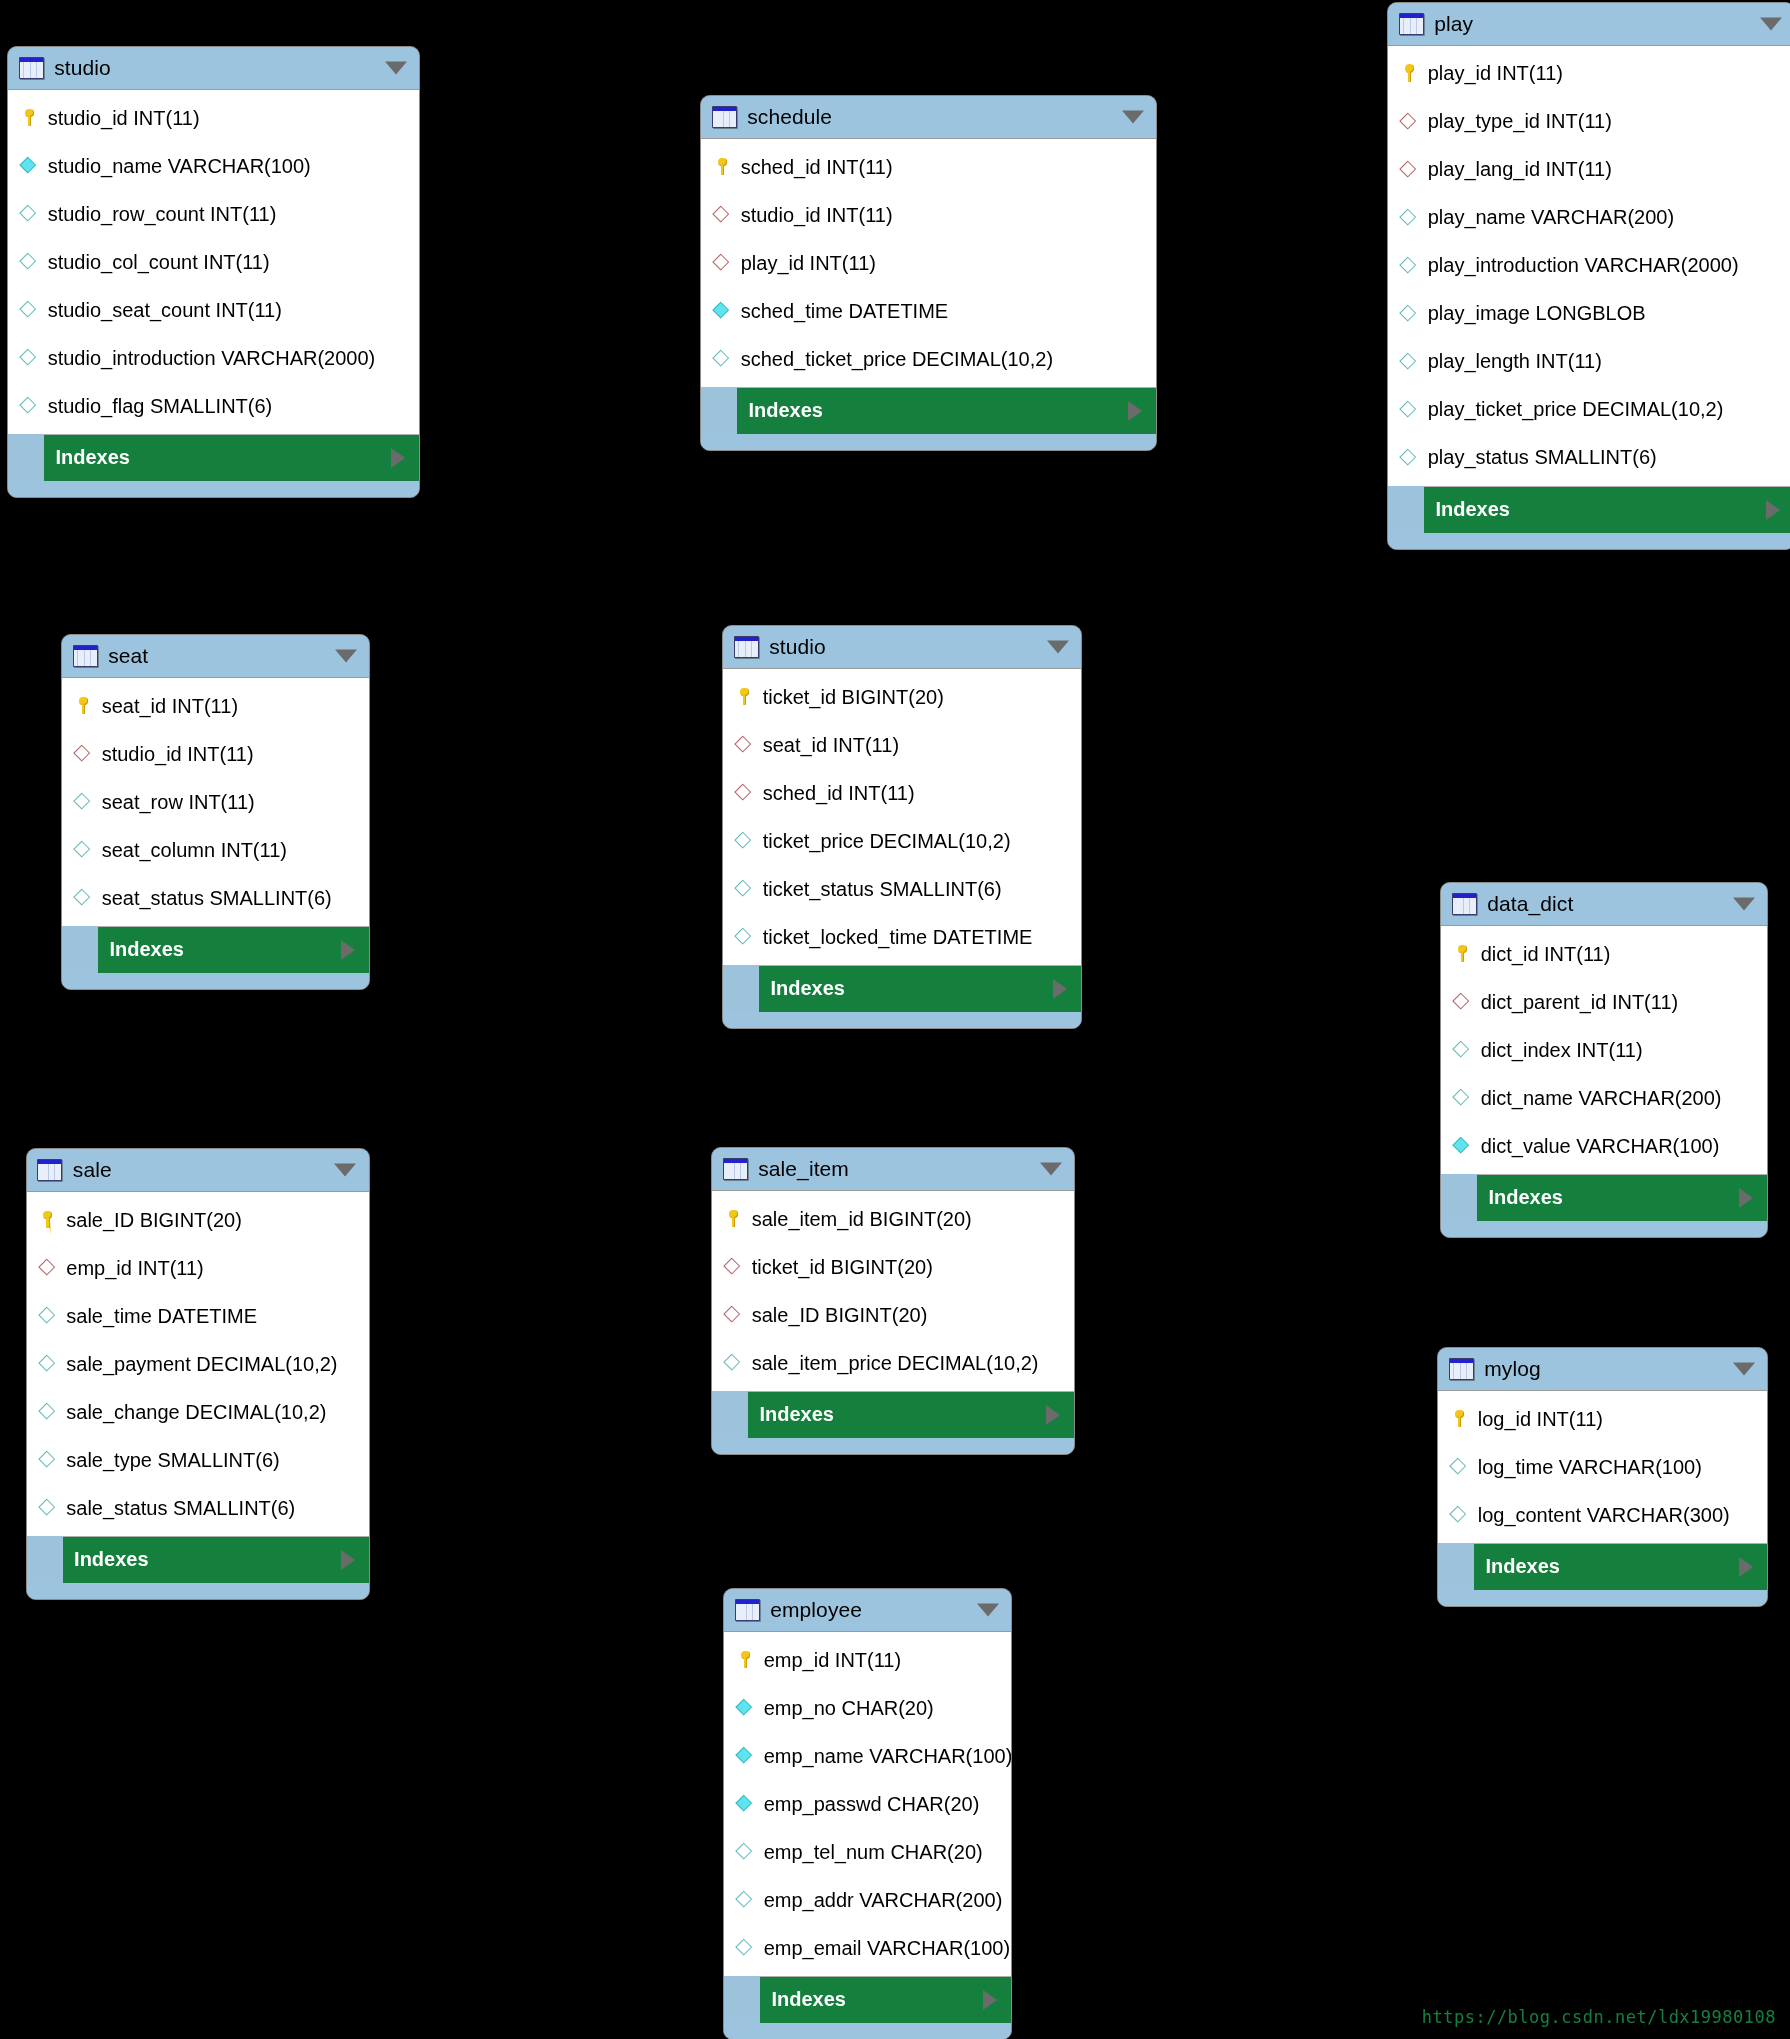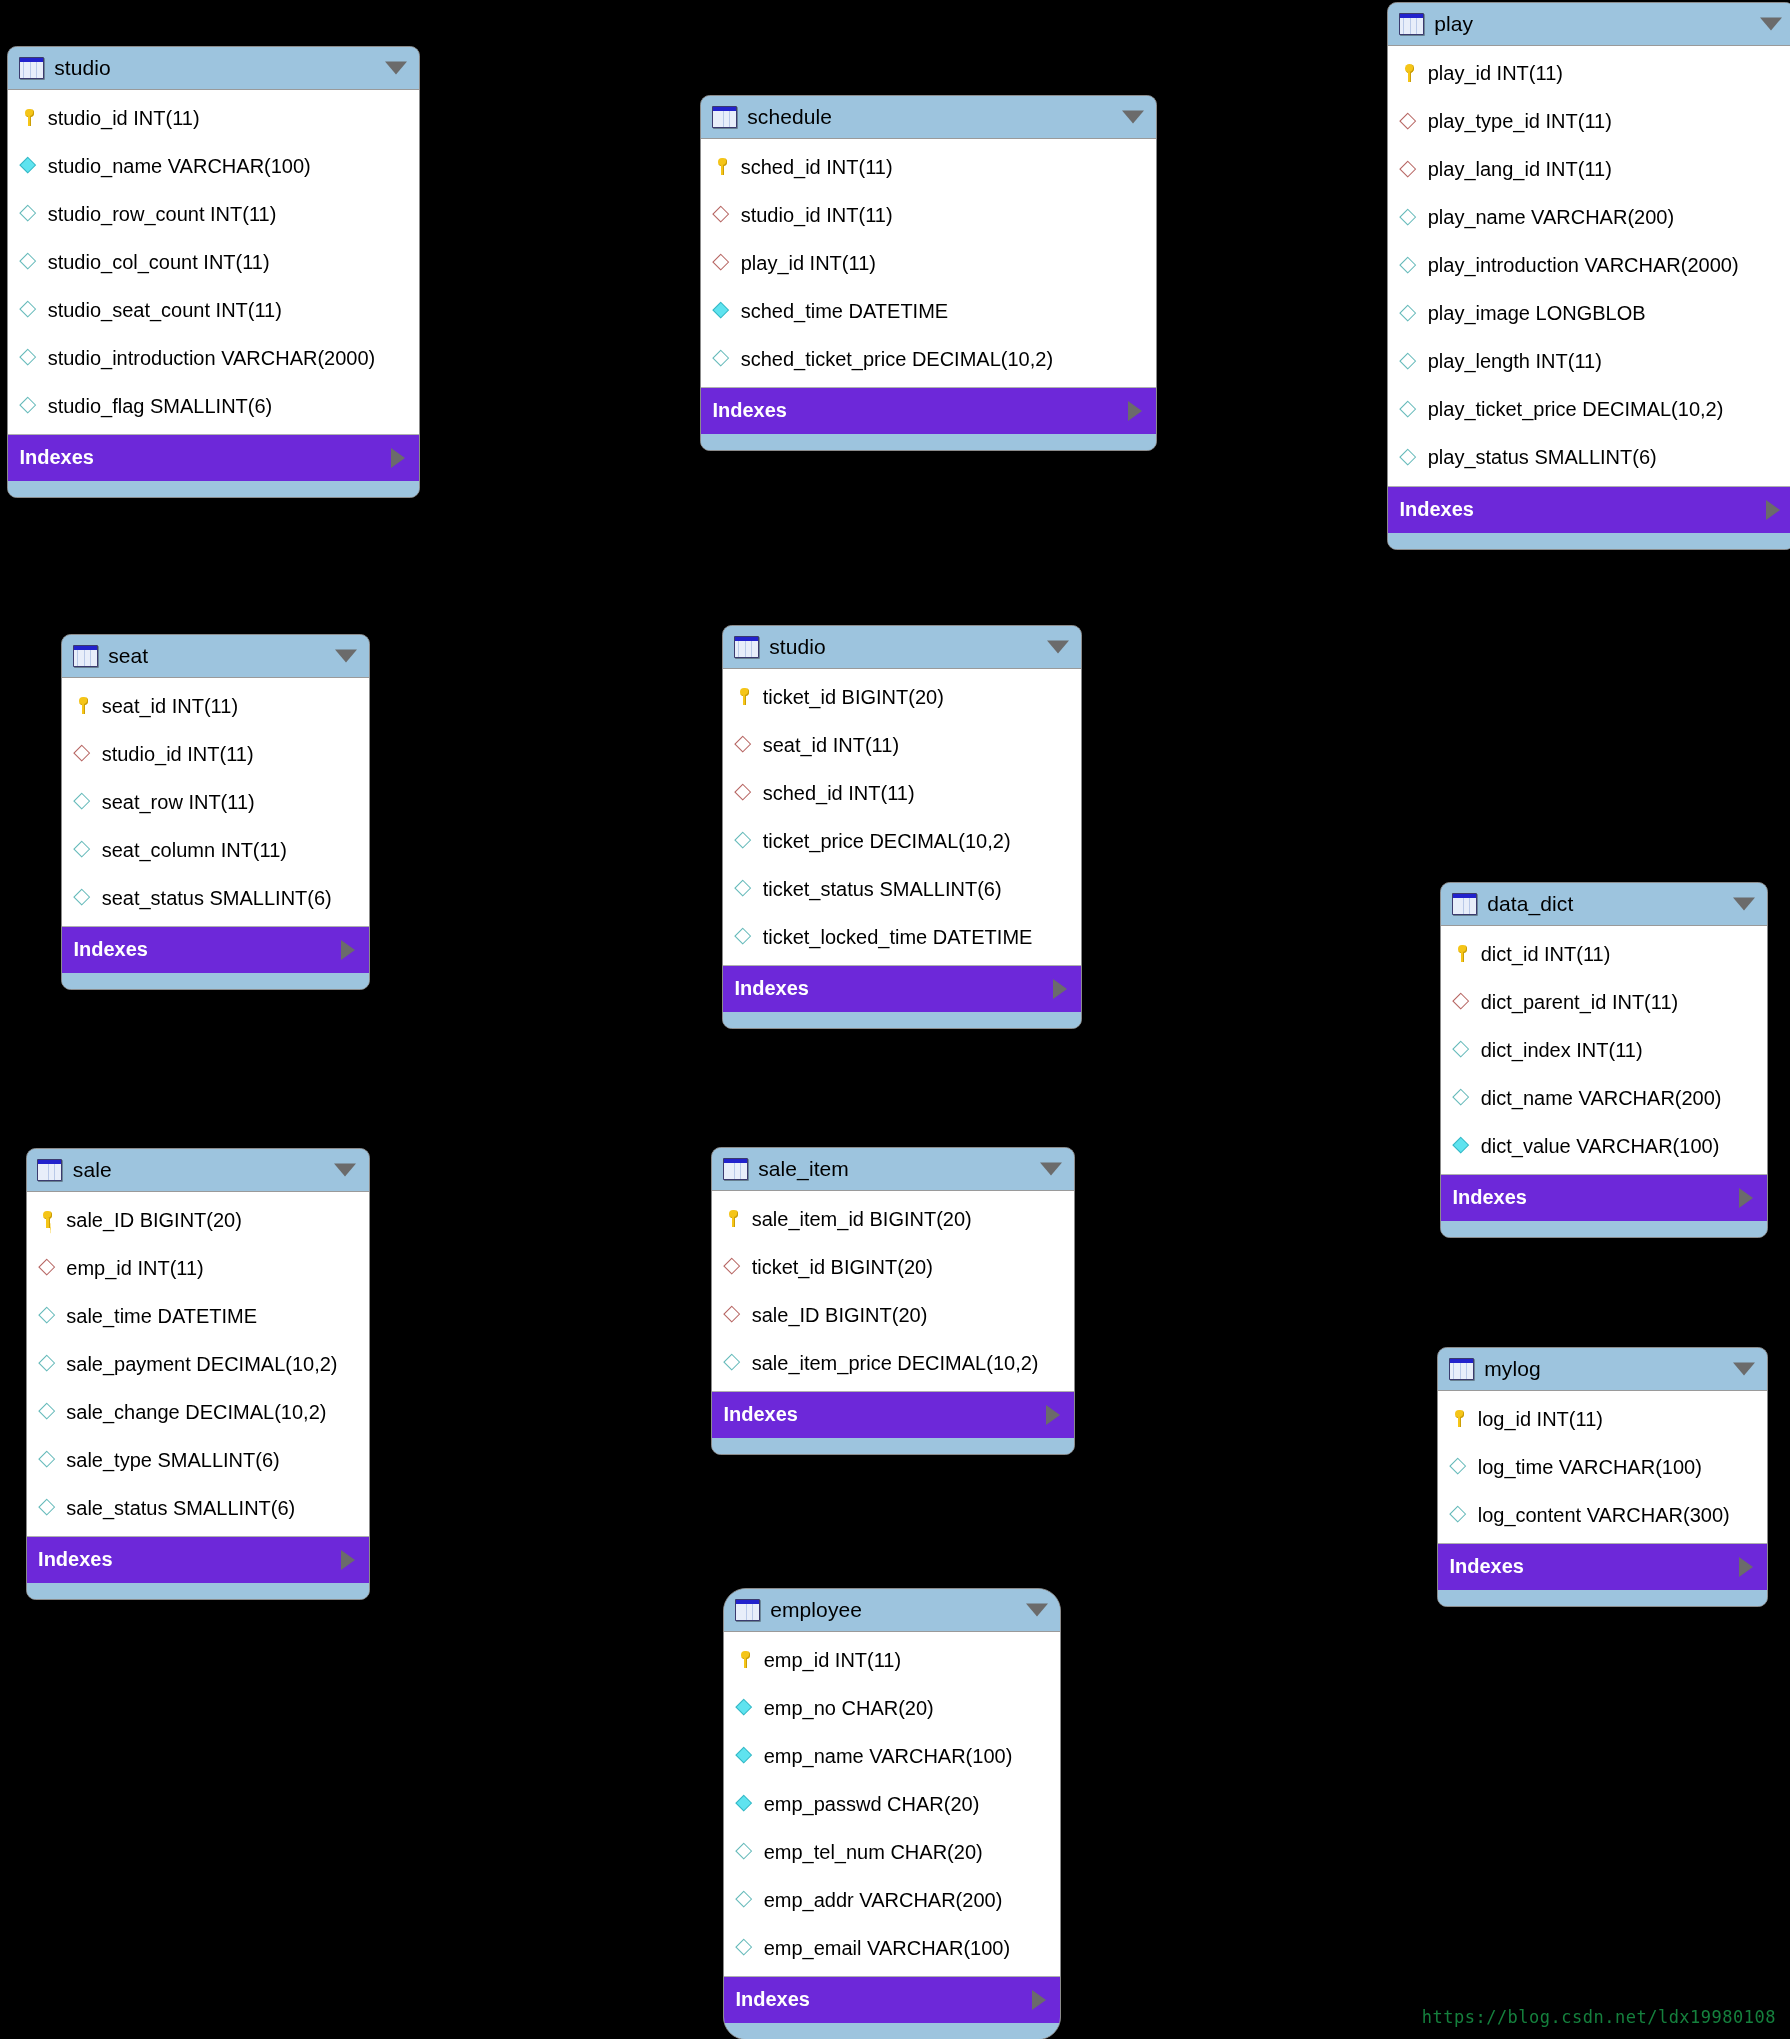--- a/index.html
+++ b/index.html
@@ -139,25 +139,26 @@
   .col-text {
     font-size: 20px;
     color: #000000;
     line-height: 1;
   }
 
   
   .tbl-indexes {
     position: relative;
     height: 46px;
-    background: #6d28d9;
+    background: #15803d;
     border-top: 0.9px solid #b0b0b0;
     display: flex;
     align-items: center;
     padding: 0 12.4px 0 11.5px;
+    margin-left: 36px;
   }
   .idx-label {
     font-size: 20px;
     font-weight: bold;
     color: #ffffff;
   }
   .idx-arrow {
     position: absolute;
     right: 14px;
     top: 50%;
@@ -623,21 +624,21 @@
           </span>
           <span class="col-text">log_content VARCHAR(300)</span>
         </div>
       </div>
       <div class="tbl-indexes">
         <span class="idx-label">Indexes</span>
         <span class="idx-arrow"></span>
       </div>
       <div class="tbl-footer"></div>
     </div>
-    <div class="tbl" style="left: 723px; top: 1588px; width: 338px; border-radius: 23px;">
+    <div class="tbl" style="left: 723px; top: 1588px; width: 289px;">
       <div class="tbl-header">
         <span class="tbl-icon">
           <span class="cap"></span>
           <span class="cols"></span>
         </span>
         <span class="tbl-title">employee</span>
         <span class="collapse-arrow"></span>
       </div>
       <div class="tbl-body">
         <div class="col-row">

